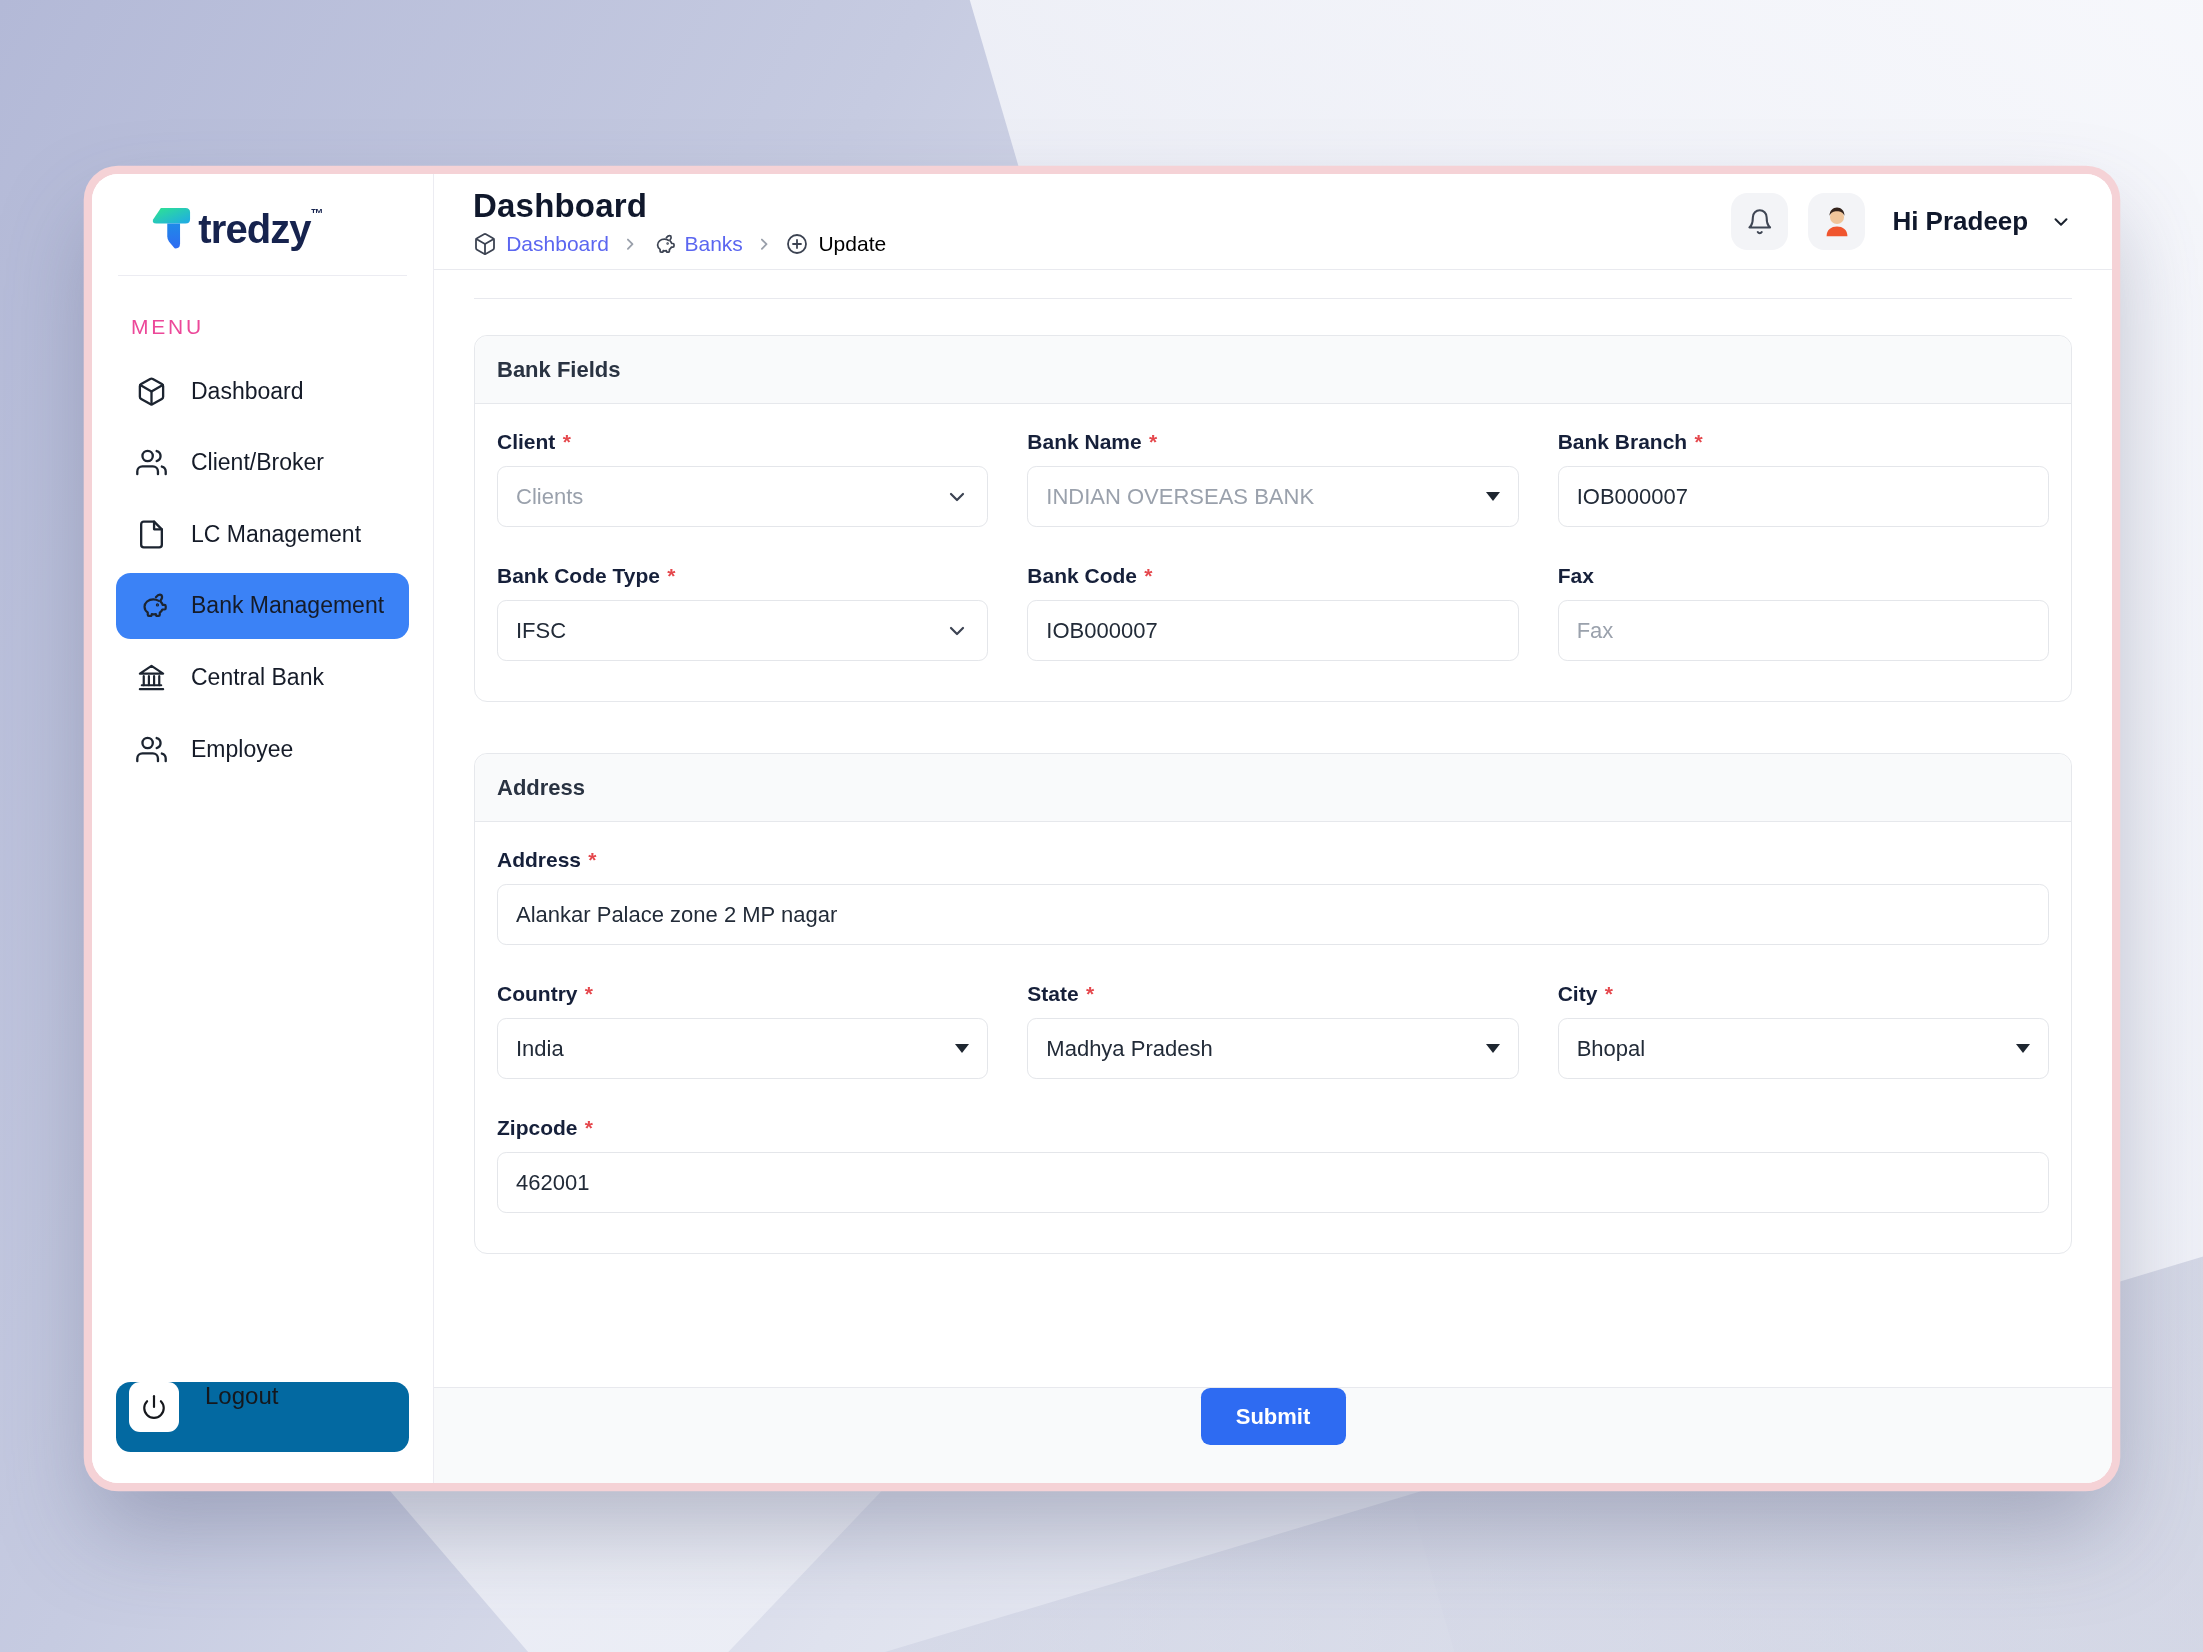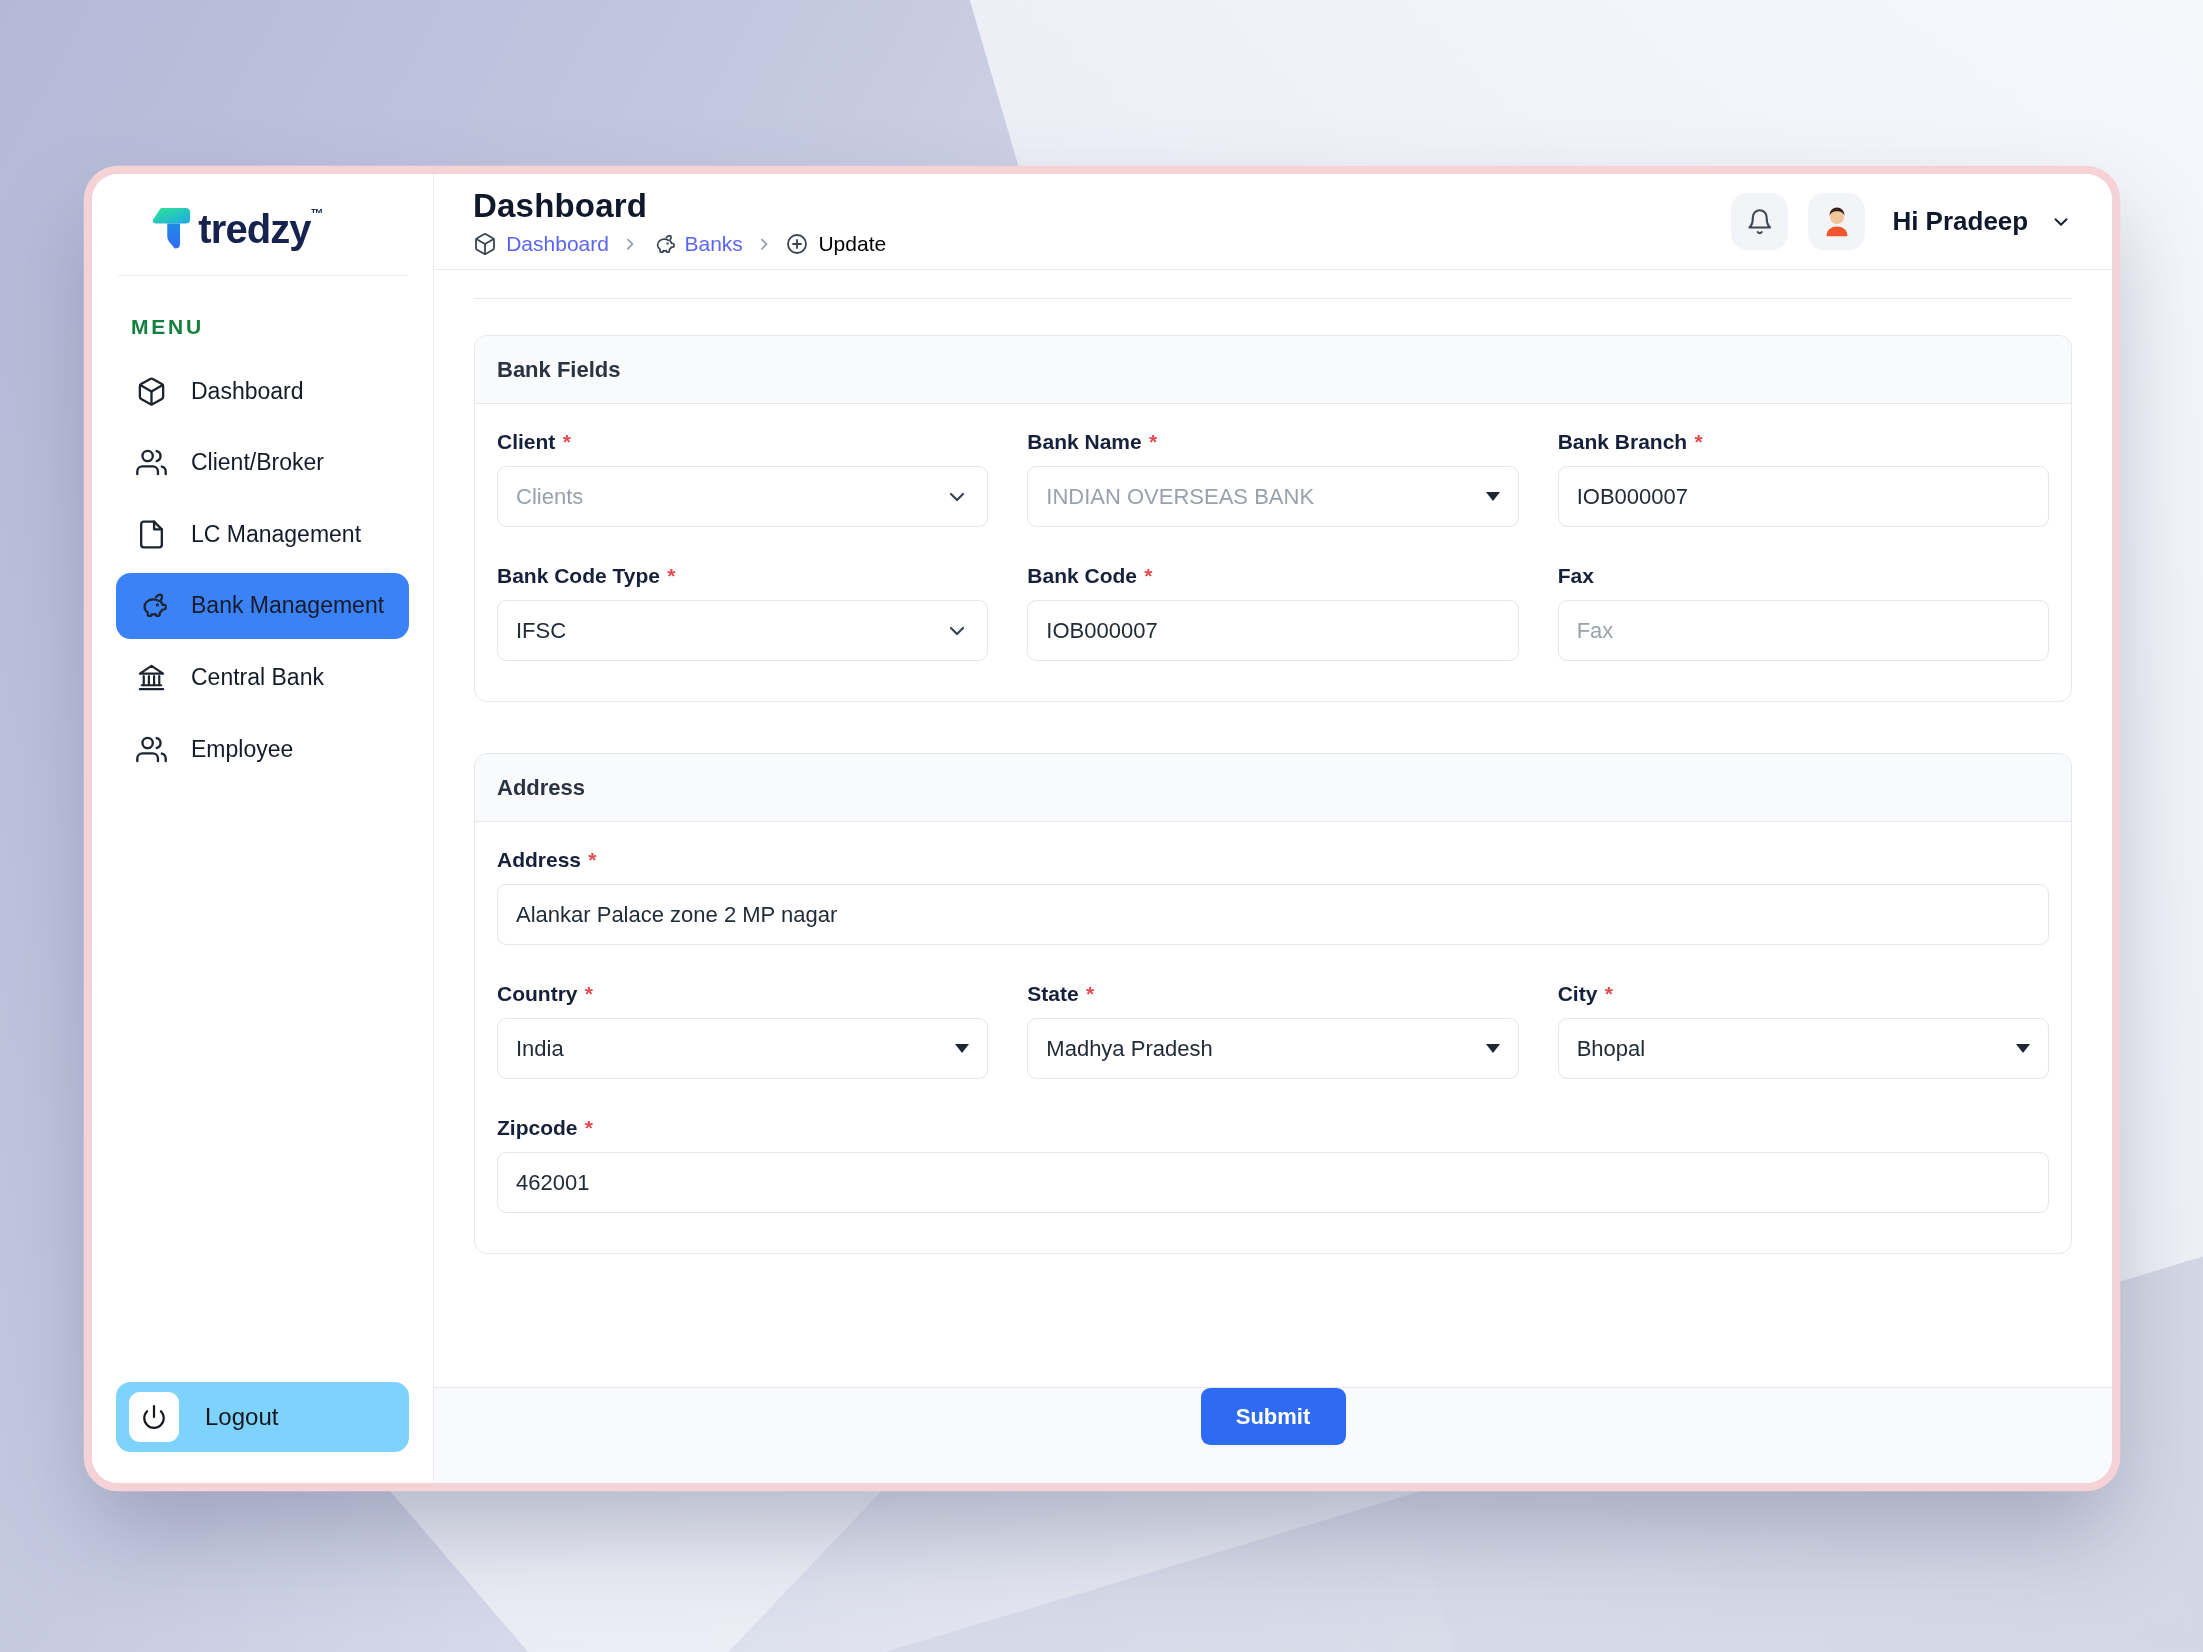--- a/index.html
+++ b/index.html
@@ -23,29 +23,29 @@
             box-shadow:0 0 0 8.3px #f5d2d6, 0 46px 92px rgba(75,80,115,.35); }
 
   
   .sidebar { width:342px; flex:none; border-right:0.9px solid #ececf2; display:flex; flex-direction:column;
              border-radius:26px 0 0 26px; background:#fff; }
   .logo-row { display:flex; align-items:center; padding:31px 0 22px 57px; }
   .logo-mark { width:42px; height:48px; margin-right:7.3px; }
   .logo-word { font-size:40px; font-weight:800; letter-spacing:-0.9px; color:#16234e; line-height:48px; }
   .logo-tm { font-size:13px; font-weight:700; color:#16234e; vertical-align:top; line-height:18.4px; }
   .logo-divider { height:0.9px; background:#ececf2; margin:0 26px; }
-  .menu-label { color:#15803d; font-size:21px; letter-spacing:2.8px; font-weight:700; margin:39px 0 16.5px 39px; }
+  .menu-label { color:#ec4899; font-size:21px; letter-spacing:2.8px; font-weight:400; margin:39px 0 16.5px 39px; }
   .nav { display:flex; flex-direction:column; }
   .nav-item { display:flex; align-items:center; gap:24px; height:66px; margin:2.8px 24px; padding-left:20px;
               border-radius:14.7px; cursor:pointer; }
   .nav-item.active { background:#3b82f6; }
   .nav-item .icn { width:31px; height:31px; color:#1c2430; flex:none; display:block; }
   .nav-item .lbl { font-size:23px; font-weight:500; color:#151b28; }
   .sidebar-spacer { flex:1; }
-  .logout { display:flex; align-items:center; margin:0 24px 31px; height:70px; background:#7dd3fc;
+  .logout { display:flex; margin:0 24px 31px; height:70px; background:#0369a1;
             border-radius:14.7px; padding-left:13px; cursor:pointer; }
   .logout .pw-box { width:50px; height:50px; background:#fff; border-radius:11px; display:flex;
                     align-items:center; justify-content:center; }
   .logout .pw-box svg { width:26px; height:26px; color:#15171c; }
   .logout .lbl { font-size:24px; font-weight:500; color:#15171c; margin-left:26px; }
 
   
   .main-col { flex:1; display:flex; flex-direction:column; min-width:0; border-radius:0 26px 26px 0; overflow:hidden; }
   .topbar { flex:none; height:96px; border-bottom:0.9px solid #e9eaef; display:flex; align-items:center;
             justify-content:space-between; padding:0 40px 0 39px; background:#fff; }

